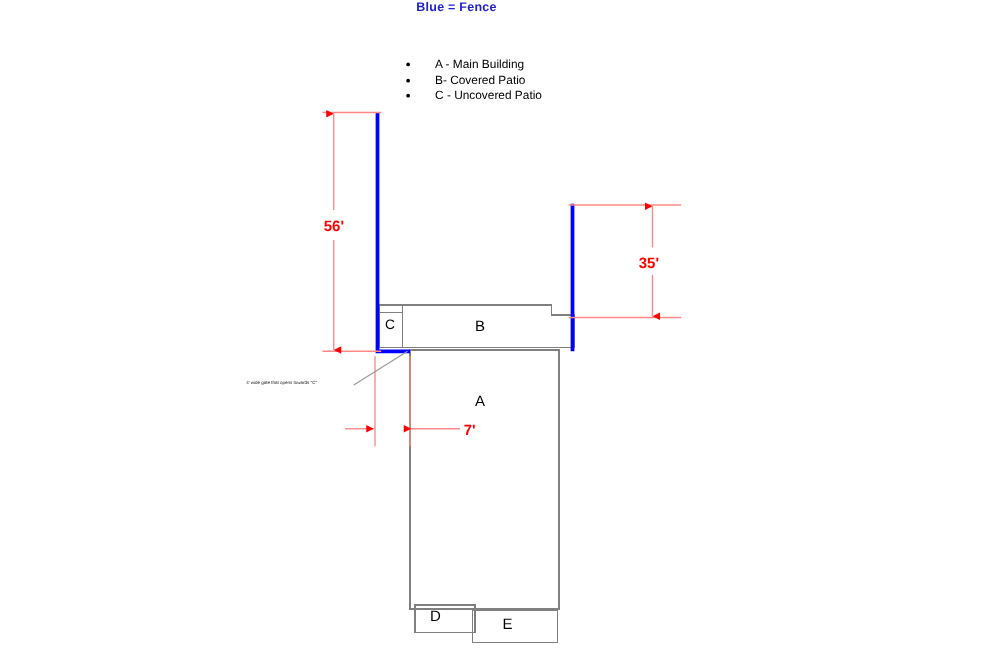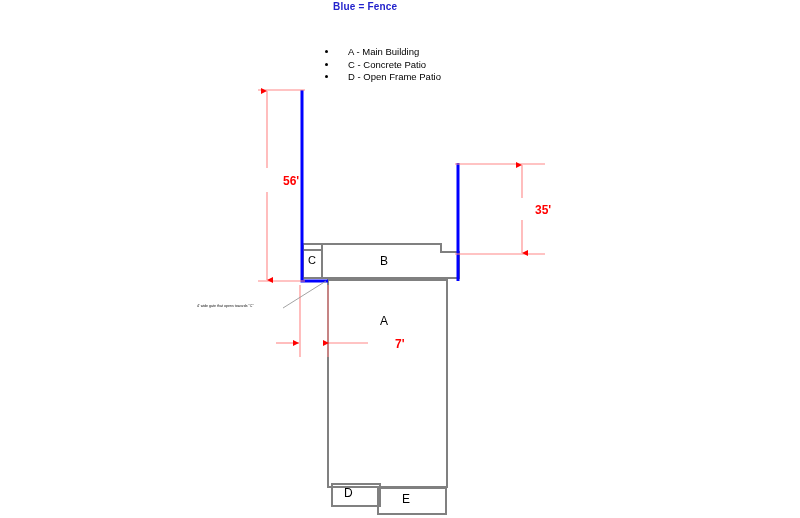--- a/index.html
+++ b/index.html
@@ -57,21 +57,20 @@
     position: absolute;
     left: 23px;
     top: 0px;
   }
   .dim-label {
     position: absolute;
     color: #ff0000;
     font-size: 12px;
     font-weight: bold;
     white-space: nowrap;
-    margin-left: 24px;
   }
   .dim-56 { left: 259px; top: 174px; }
   .dim-26 { left: 511px; top: 203px; }
   .dim-7  { left: 371px; top: 337px; }
   .room-label {
     position: absolute;
     color: #000000;
     font-size: 12px;
     white-space: nowrap;
     text-align: center;
@@ -98,25 +97,25 @@
 
   <div class="legend-title">Blue = Fence</div>
 
   <div class="legend-list">
     <div class="legend-row">
       <span class="legend-bullet"></span>
       <span class="legend-text">A - Main Building</span>
     </div>
     <div class="legend-row">
       <span class="legend-bullet"></span>
-      <span class="legend-text">C - Concrete Patio</span>
+      <span class="legend-text">B- Covered Patio</span>
     </div>
     <div class="legend-row">
       <span class="legend-bullet"></span>
-      <span class="legend-text">D - Open Frame Patio</span>
+      <span class="legend-text">C - Uncovered Patio</span>
     </div>
   </div>
 
   <svg width="800" height="518" style="position:absolute;left:0;top:0;">
 
     <defs>
       <marker id="arrRedDown" markerWidth="8" markerHeight="8" refX="4" refY="7" orient="auto" markerUnits="userSpaceOnUse">
         <path d="M1,1 L4,7 L7,1 Z" fill="#ff0000"></path>
       </marker>
       <marker id="arrRedUp" markerWidth="8" markerHeight="8" refX="4" refY="1" orient="auto" markerUnits="userSpaceOnUse">

